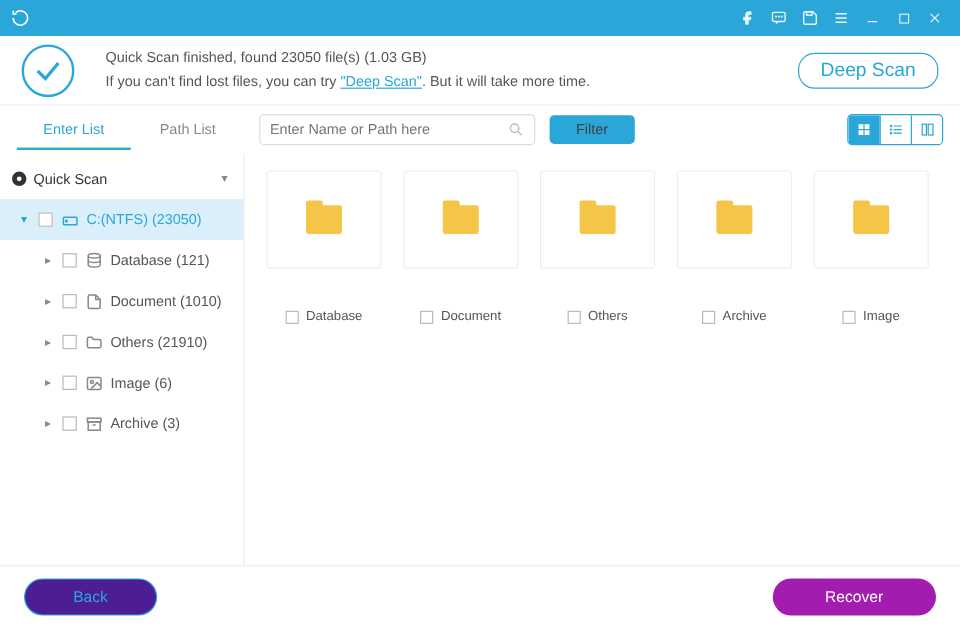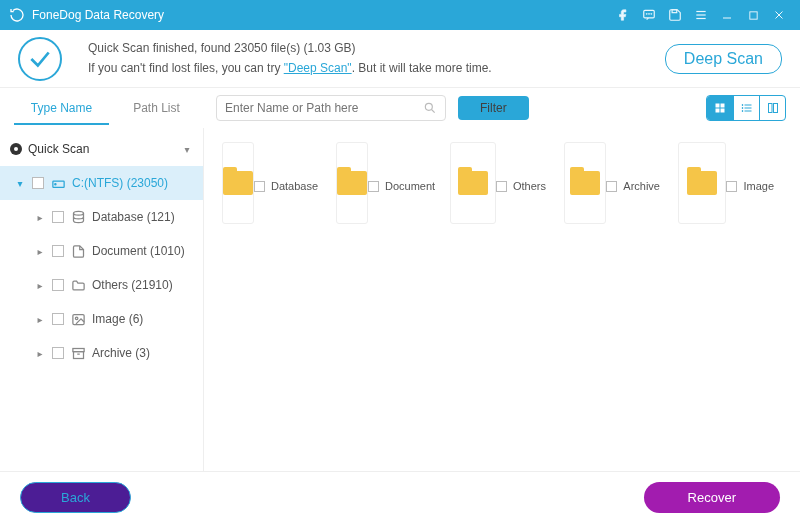--- a/index.html
+++ b/index.html
@@ -39,42 +39,41 @@
 .tree-row.child { padding-left: 34px; color:#555; }
 .chev { width:12px; display:flex; justify-content:center; color:#888; font-size:10px; }
 .tree-row .cb { width:12px; height:12px; border:1px solid #bbb; background:#fff; flex:0 0 auto; }
 .tree-row .ico { width:16px; height:16px; display:flex; align-items:center; justify-content:center; color:#888; }
 .tree-row.selected .ico, .tree-row.selected .chev { color:#2aa7d8; }
 .root-bullet { width:12px; height:12px; border-radius:50%; background:#333; display:flex; align-items:center; justify-content:center; }
 .root-bullet::after { content:""; width:4px; height:4px; border-radius:50%; background:#fff; }
 
 .content { flex:1; padding: 14px 18px; overflow:auto; }
 .folder-grid { display:flex; gap: 18px; flex-wrap:wrap; }
-.folder-item { width: 96px; display:flex; flex-direction:row; align-items:center; cursor:pointer; }
+.folder-item { width: 96px; display:flex; flex-direction:column; align-items:center; cursor:pointer;gap:28px; }
 .folder-thumb { width:96px; height:82px; border:1px solid #eee; border-radius:3px; display:flex; align-items:center; justify-content:center; margin-bottom:6px; }
 .folder-icon { width:30px; height:24px; background:#f5c548; border-radius:2px; position:relative; }
 .folder-icon::before { content:""; position:absolute; top:-4px; left:0; width:14px; height:6px; background:#f5c548; border-radius:2px 2px 0 0; }
 .folder-label-row { display:flex; align-items:center; gap:6px; font-size:11px; color:#555; }
 .folder-label-row .cb { width:11px; height:11px; border:1px solid #bbb; background:#fff; }
 
 .footer { height:52px; border-top:1px solid #eee; display:flex; align-items:center; padding: 0 20px; }
 .back-btn { border:1px solid #2aa7d8; color:#2aa7d8; background:#4c1d95; border-radius:16px; padding:7px 40px; font-size:13px; cursor:pointer; }
 .recover-btn { margin-left:auto; background:#a21caf; color:#fff; border:none; border-radius:16px; padding:8px 44px; font-size:13px; cursor:pointer; }
 </style>
 </head>
 <body>
 
 <div class="titlebar">
   <span class="logo">
     <svg width="16" height="16" viewBox="0 0 24 24" fill="none" stroke="#fff" stroke-width="2">
         <path d="M3 12a9 9 0 1 0 3-6.7"></path>
         <polyline points="3 3 3 7 7 7"></polyline>
       </svg>
   </span>
-  <span class="title">FoneDog Data Recovery</span>
   <span class="spacer"></span>
   <span class="tb-icon">
       <svg width="14" height="14" viewBox="0 0 24 24" fill="#eaf7fd">
         <path d="M13 3h4v4h-3c-.6 0-1 .4-1 1v3h4l-1 4h-3v6h-4v-6H6v-4h3V7c0-2.2 1.8-4 4-4z"></path>
       </svg>
     </span>
   <span class="tb-icon">
       <svg width="14" height="14" viewBox="0 0 24 24" fill="none" stroke="#eaf7fd" stroke-width="2">
         <rect x="3" y="4" width="18" height="13" rx="2"></rect>
         <path d="M8 20l3-3"></path>
@@ -126,21 +125,21 @@
     </div>
     <div>
       <span>If you can't find lost files, you can try </span><a>"Deep Scan"</a><span>. But it will take more time.</span>
     </div>
   </div>
   <button class="deep-scan-btn">Deep Scan</button>
 </div>
 
 <div class="toolbar">
   <div class="tabs">
-    <div class="tab active">Type Name</div>
+    <div class="tab active">Enter List</div>
     <div class="tab">Path List</div>
   </div>
   <div class="search-wrap">
     <input placeholder="Enter Name or Path here" style="">
     <svg width="14" height="14" viewBox="0 0 24 24" fill="none" stroke="#bbb" stroke-width="2">
         <circle cx="10" cy="10" r="6"></circle>
         <line x1="15" y1="15" x2="20" y2="20"></line>
       </svg>
   </div>
   <button class="filter-btn">Filter</button>

